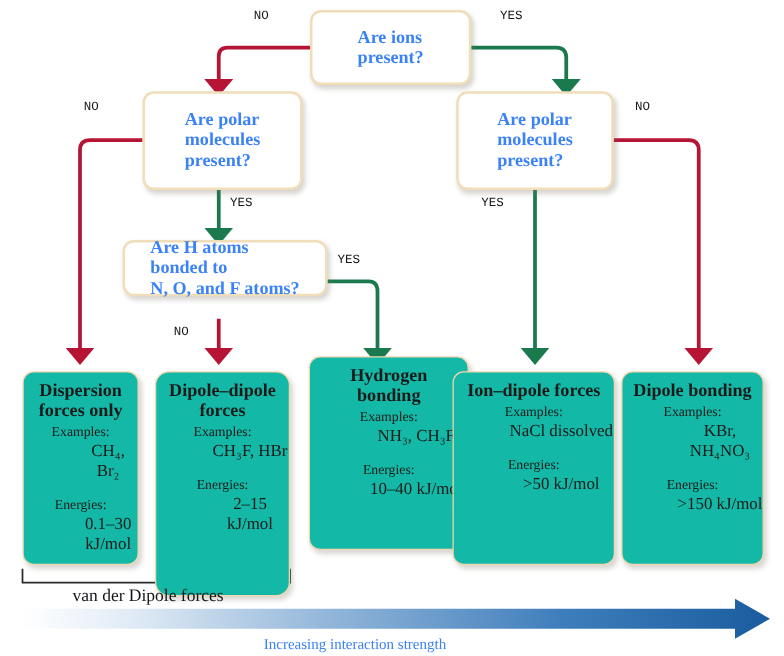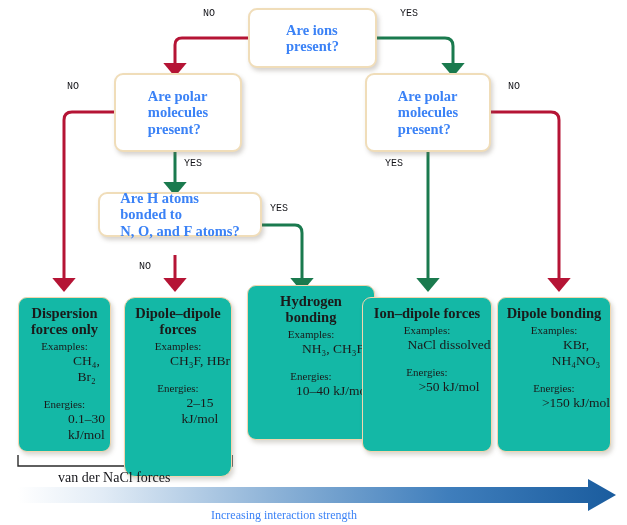--- a/index.html
+++ b/index.html
@@ -230,17 +230,17 @@
     <div class="rtitle">
       <span>Dipole bonding</span>
     </div>
     <div class="rlabel">Examples:</div>
     <div class="rvalue">KBr, NH₄NO₃</div>
     <div class="rgap"></div>
     <div class="rlabel">Energies:</div>
     <div class="rvalue">&gt;150 kJ/mol</div>
   </div>
 
-  <div class="vdw-caption" style="left:58px; top:470px;">van der NaCl forces</div>
+  <div class="vdw-caption" style="left:58px; top:470px;">van der Dipole forces</div>
 
   <div class="strength-caption" style="left:211px; top:508px;">Increasing interaction strength</div>
 
 </div>
 
 </body></html>

